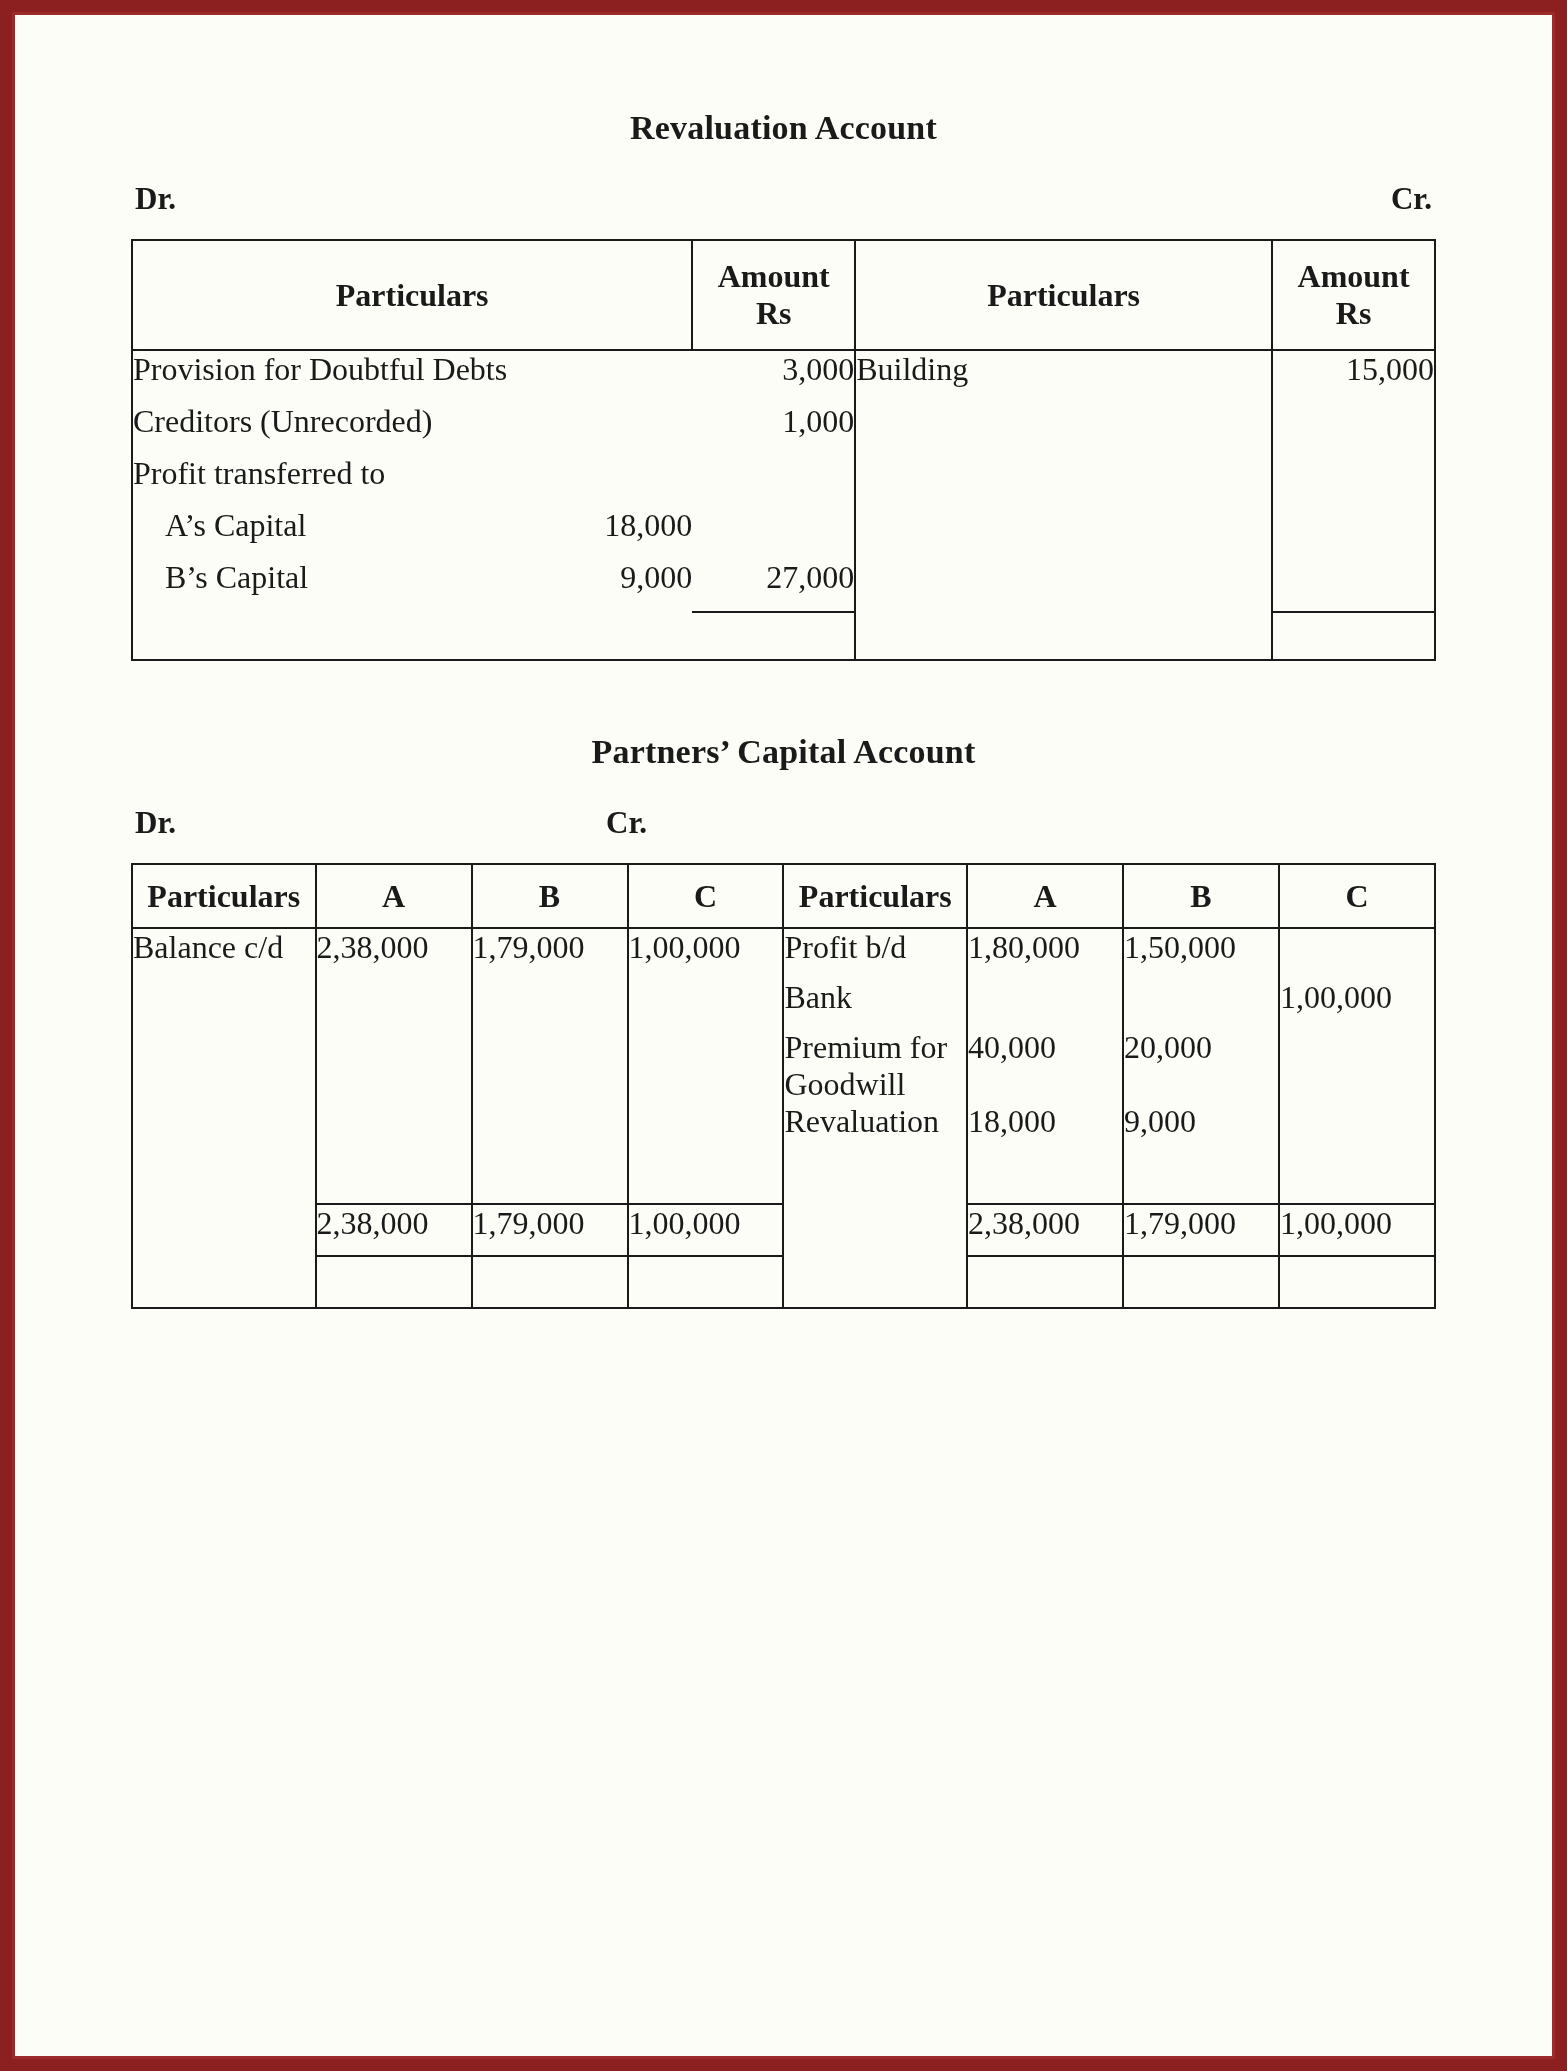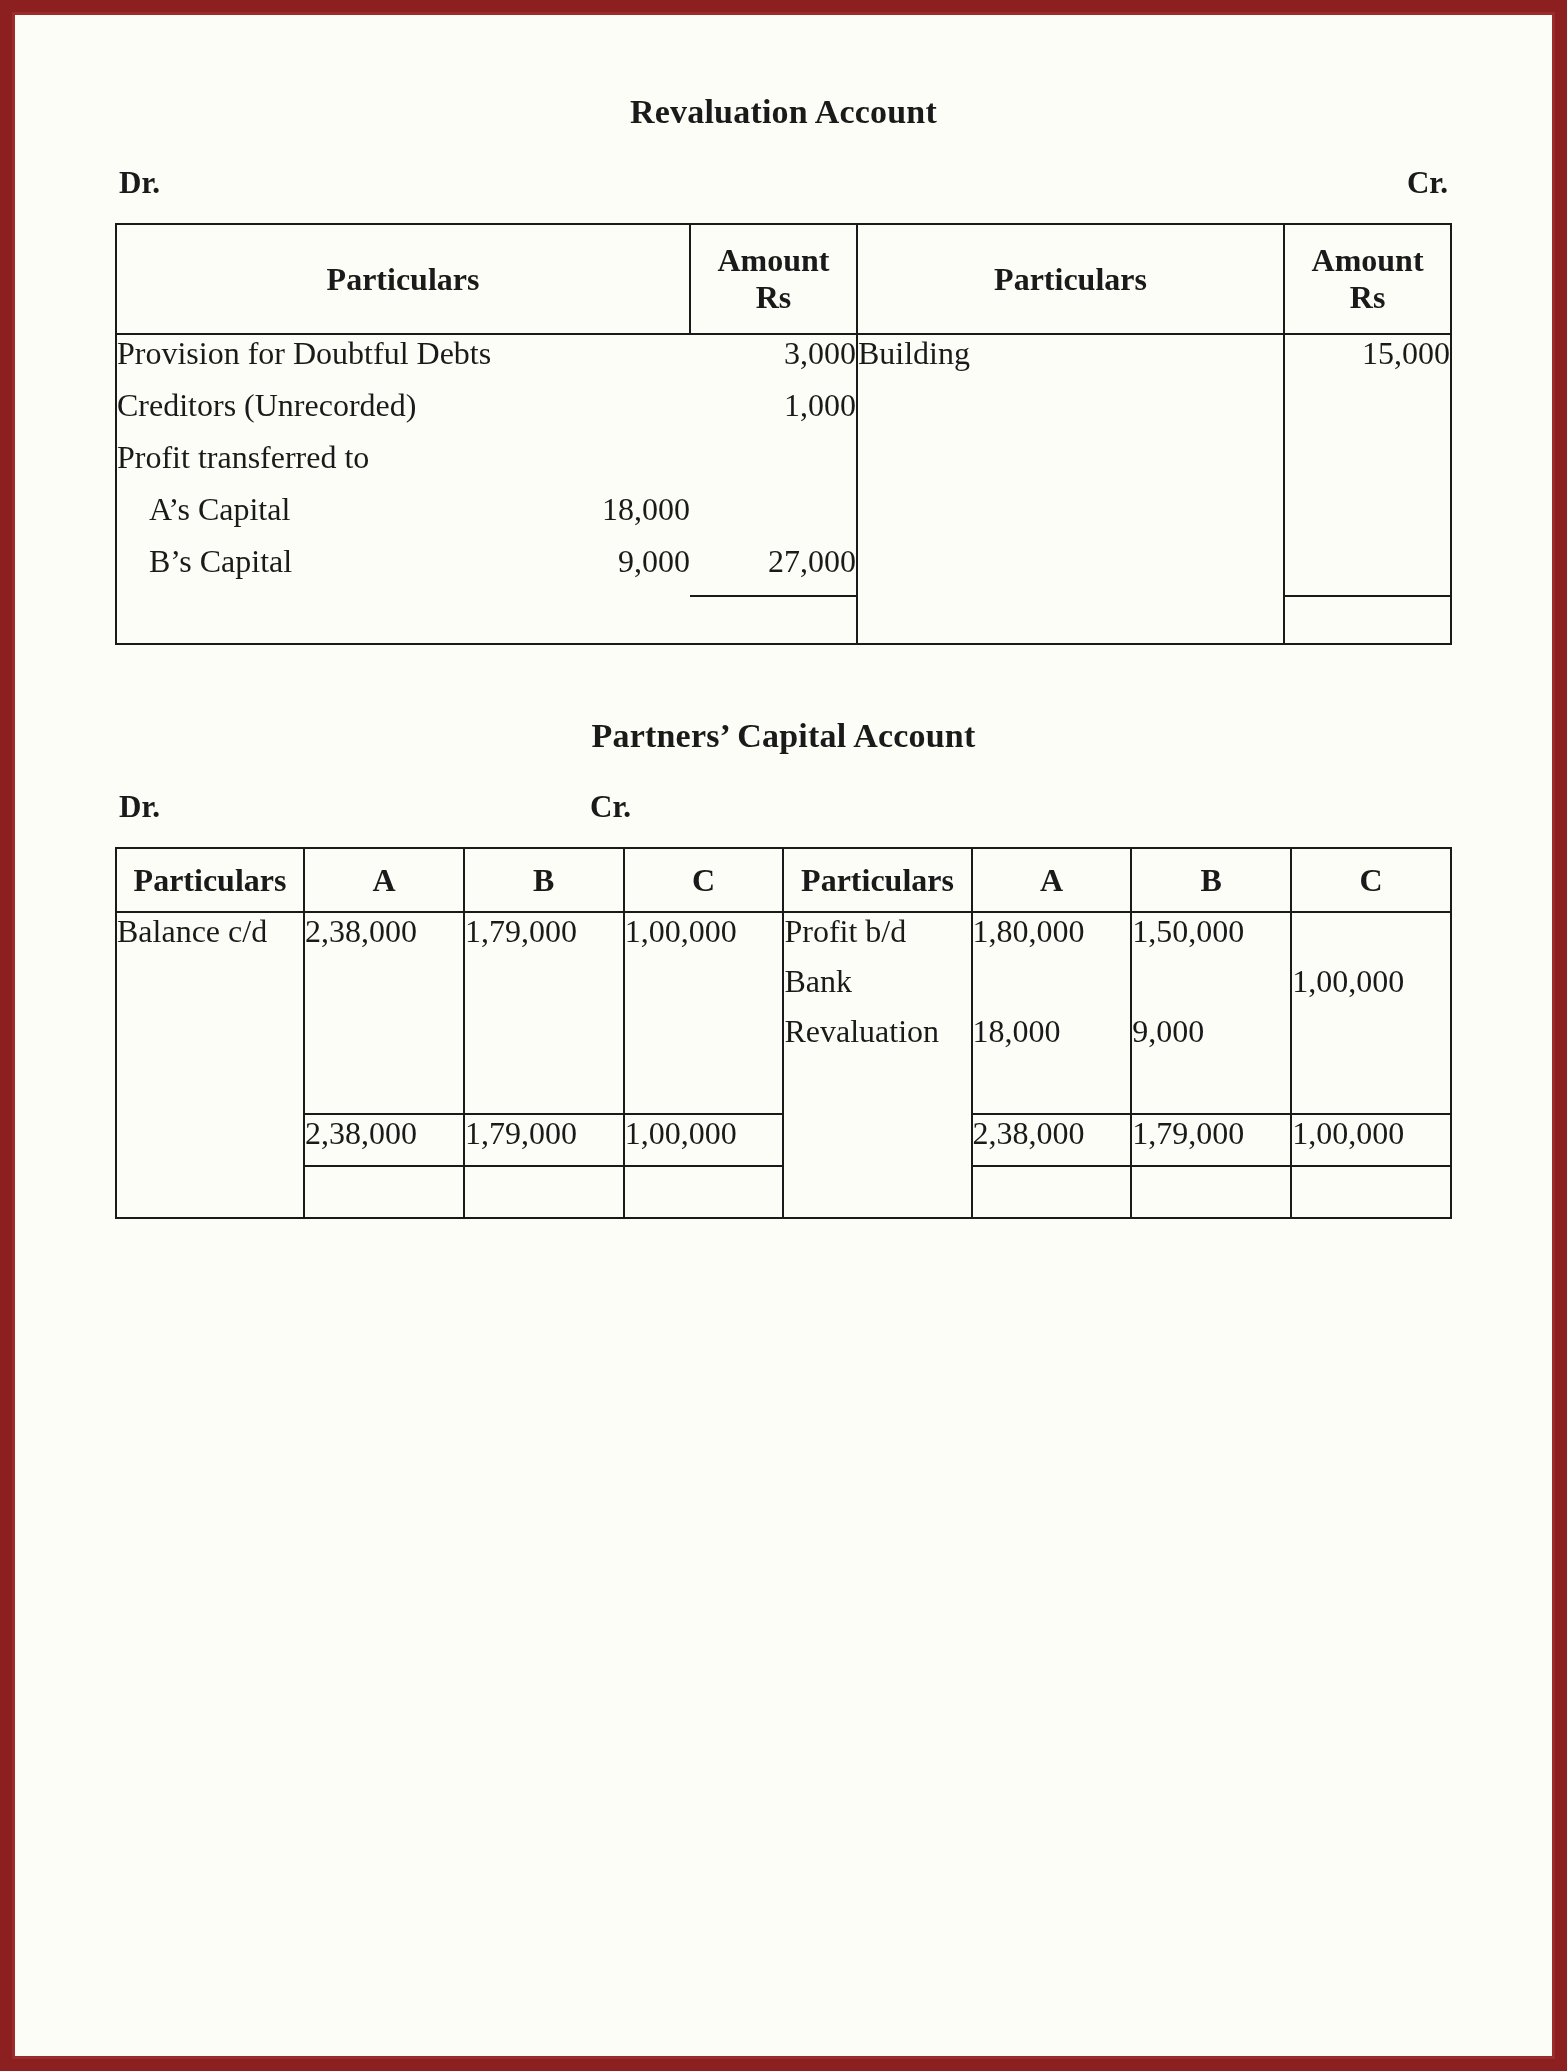--- a/index.html
+++ b/index.html
@@ -9,21 +9,21 @@
     font-family:"Liberation Serif", serif;
     color:#1a1a1a;
     box-sizing:border-box;
     padding:12px;
   }
   .page {
     background:#fdfdf8;
     width:100%; height:100%;
     box-sizing:border-box;
     border:3px solid #9c2b2b;
-    padding:0;
+    padding:16px;
     position:relative;
     overflow:hidden;
   }
   .inner {
     padding:78px 100px 0 100px;
   }
 
   .acct-title {
     text-align:center;
     font-weight:bold;
@@ -217,20 +217,33 @@
         <tr>
           <td class="nb-bot nb-top"></td>
           <td class="nb-bot nb-top"></td>
           <td class="nb-bot nb-top"></td>
           <td class="nb-bot nb-top"></td>
           <td class="nb-bot nb-top">Bank</td>
           <td class="nb-bot nb-top"></td>
           <td class="nb-bot nb-top"></td>
           <td class="nb-bot nb-top">1,00,000</td>
         </tr>
+        <tr class="tall">
+          <td class="nb-bot nb-top"></td>
+          <td class="nb-bot nb-top"></td>
+          <td class="nb-bot nb-top"></td>
+          <td class="nb-bot nb-top"></td>
+          <td class="nb-bot nb-top">
+            <div>Premium for</div>
+            <div>Goodwill</div>
+          </td>
+          <td class="nb-bot nb-top">40,000</td>
+          <td class="nb-bot nb-top">20,000</td>
+          <td class="nb-bot nb-top"></td>
+        </tr>
         <tr>
           <td class="nb-bot nb-top"></td>
           <td class="nb-bot nb-top"></td>
           <td class="nb-bot nb-top"></td>
           <td class="nb-bot nb-top"></td>
           <td class="nb-bot nb-top">Revaluation</td>
           <td class="nb-bot nb-top">18,000</td>
           <td class="nb-bot nb-top">9,000</td>
           <td class="nb-bot nb-top"></td>
         </tr>

